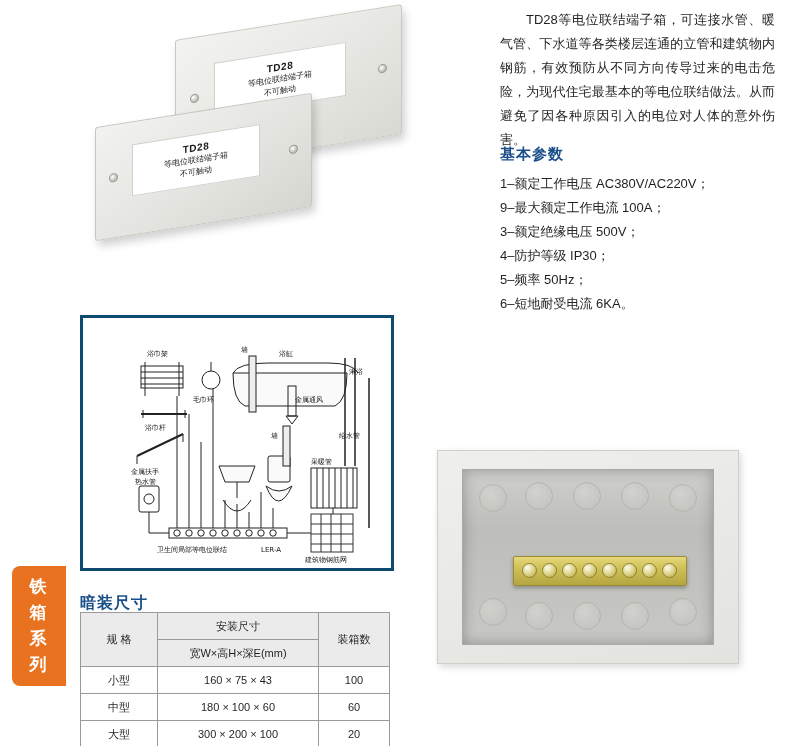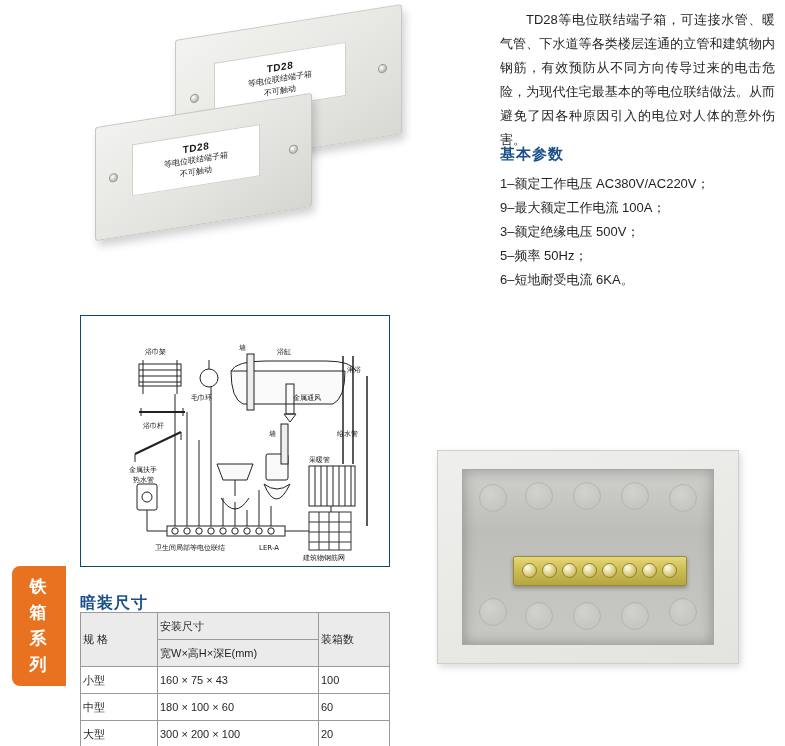--- a/index.html
+++ b/index.html
@@ -128,21 +128,21 @@
   .box-small .s1 { left: 13px; top: 48px; }
   .box-small .s2 { right: 13px; top: 48px; }
 
   
   .diagram-frame {
     position: absolute;
     left: 80px;
     top: 315px;
     width: 308px;
     height: 250px;
-    border: 1px solid #0c4a6e;
+    border: 3px solid #0c4a6e;
     background: #ffffff;
   }
   .diagram-frame svg { display: block; }
 
   
   .install-photo {
     position: absolute;
     left: 437px;
     top: 450px;
     width: 300px;
@@ -227,20 +227,21 @@
     left: 80px;
     top: 612px;
     width: 310px;
     border-collapse: collapse;
     font-size: 11px;
     color: #231f20;
     background: #fff;
   }
   table.dims td {
     border: 1px solid #9a9a9a;
+    text-align: center;
     padding: 4px 2px;
     height: 18px;
   }
   table.dims tr.head td { background: #ebebeb; font-weight: normal; }
   table.dims .colspec { width: 72px; }
   table.dims .colqty { width: 66px; }
 </style>
 </head>
 <body>
 
@@ -267,20 +268,21 @@
 
 <div class="intro">
   <span class="indent">TD28等电位联结端子箱，可连接水管、暖气管、下水道等各类楼层连通的立管和建筑物内钢筋，有效预防从不同方向传导过来的电击危险，为现代住宅最基本的等电位联结做法。从而避免了因各种原因引入的电位对人体的意外伤害。</span>
 </div>
 
 <div class="params-title">基本参数</div>
 <div class="params-list">
   <div>1–额定工作电压 AC380V/AC220V；</div>
   <div>9–最大额定工作电流 100A；</div>
   <div>3–额定绝缘电压 500V；</div>
+  <div>4–防护等级 IP30；</div>
   <div>5–频率 50Hz；</div>
   <div>6–短地耐受电流 6KA。</div>
 </div>
 
 <div class="diagram-frame">
   <svg width="306" height="248" viewBox="0 0 306 248" xmlns="http://www.w3.org/2000/svg">
     <g stroke="#222" fill="none" stroke-width="1">
 
       <path d="M150 55 q5 -10 35 -10 h60 q25 0 30 10"></path>
       <path d="M150 55 q0 28 12 33 h90 q12 -6 12 -33 z" fill="#fafafa"></path>

